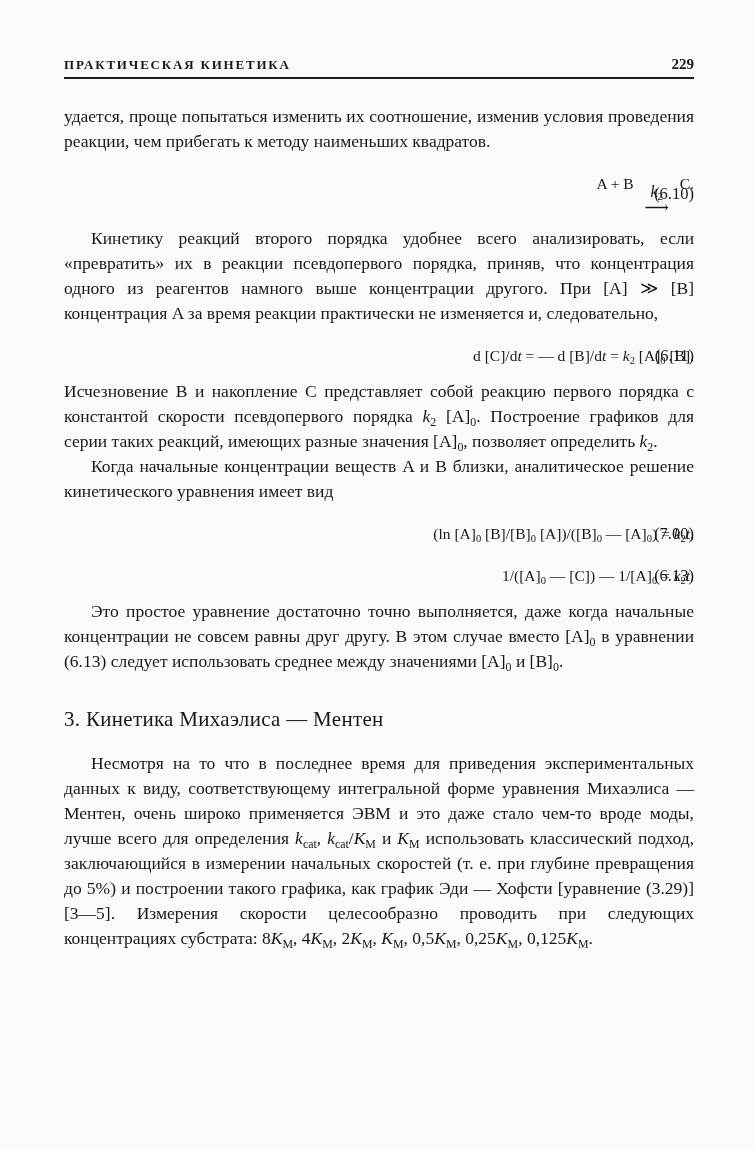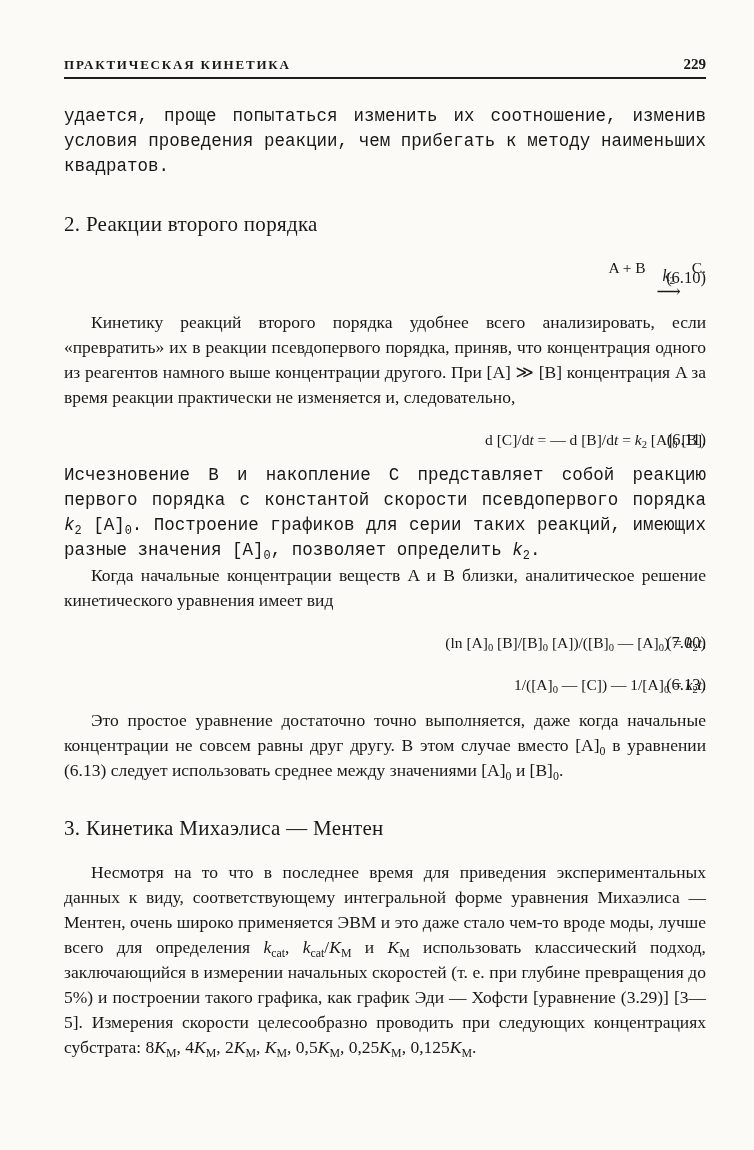--- a/index.html
+++ b/index.html
@@ -4,30 +4,30 @@
 <style>
   * { box-sizing: border-box; }
   html, body { margin: 0; padding: 0; }
   body {
     width: 754px; height: 1150px;
     background: #fbfaf6;
     font-family: "Liberation Serif", "DejaVu Serif", serif;
     color: #181818;
     overflow: hidden;
   }
-  .page { width: 100%; height: 100%; padding: 56px 48px 30px 64px; }
+  .page { width: 100%; height: 100%; padding: 56px 60px 30px 64px; }
 
   .running-head { display: flex; justify-content: space-between; align-items: baseline; }
   .running-title { font-size: 13px; font-weight: bold; letter-spacing: 1.8px; }
   .page-number { font-size: 15px; font-weight: bold; }
   .head-rule { height: 2px; background: #1c1c1c; margin-top: 4px; }
 
   .body-text { margin-top: 25px; font-size: 17.5px; line-height: 25px; text-align: justify; }
   .para { margin: 0; text-indent: 27px; }
-  .para.no-indent { text-indent: 0; font-family: Liberation Mono, monospace; }
+  .para.no-indent { text-indent: 0; }
 
   .section-heading {
     font-size: 21px; font-weight: normal; letter-spacing: 0.3px;
     margin: 33px 0 19px; text-align: left;
   }
 
   .equation {
     position: relative; text-align: right;
     margin: 18px 0 11px; font-size: 15.5px; line-height: 24px;
   }
@@ -52,21 +52,20 @@
   <header class="running-head">
     <span class="running-title">ПРАКТИЧЕСКАЯ КИНЕТИКА</span>
     <span class="page-number">229</span>
   </header>
   <div class="head-rule"></div>
 
   <main class="body-text">
 
     <p class="para no-indent">удается, проще попытаться изменить их соотношение, изменив условия проведения реакции, чем прибегать к методу наименьших квадратов.</p>
 
-    <h2 class="section-heading">2. Реакции второго порядка</h2>
 
     <div class="equation">
       <span class="formula">A + B <span class="over-arrow">
             <span class="over-label"><i>k</i><sub>2</sub></span>
             <span class="arrow-glyph">⟶</span>
           </span> C.</span>
       <span class="eq-number">(6.10)</span>
     </div>
 
     <p class="para">Кинетику реакций второго порядка удобнее всего анализировать, если «превратить» их в реакции псевдопервого порядка, приняв, что концентрация одного из реагентов намного выше концентрации другого. При [A] ≫ [B] концентрация A за время реакции практически не изменяется и, следовательно,</p>

